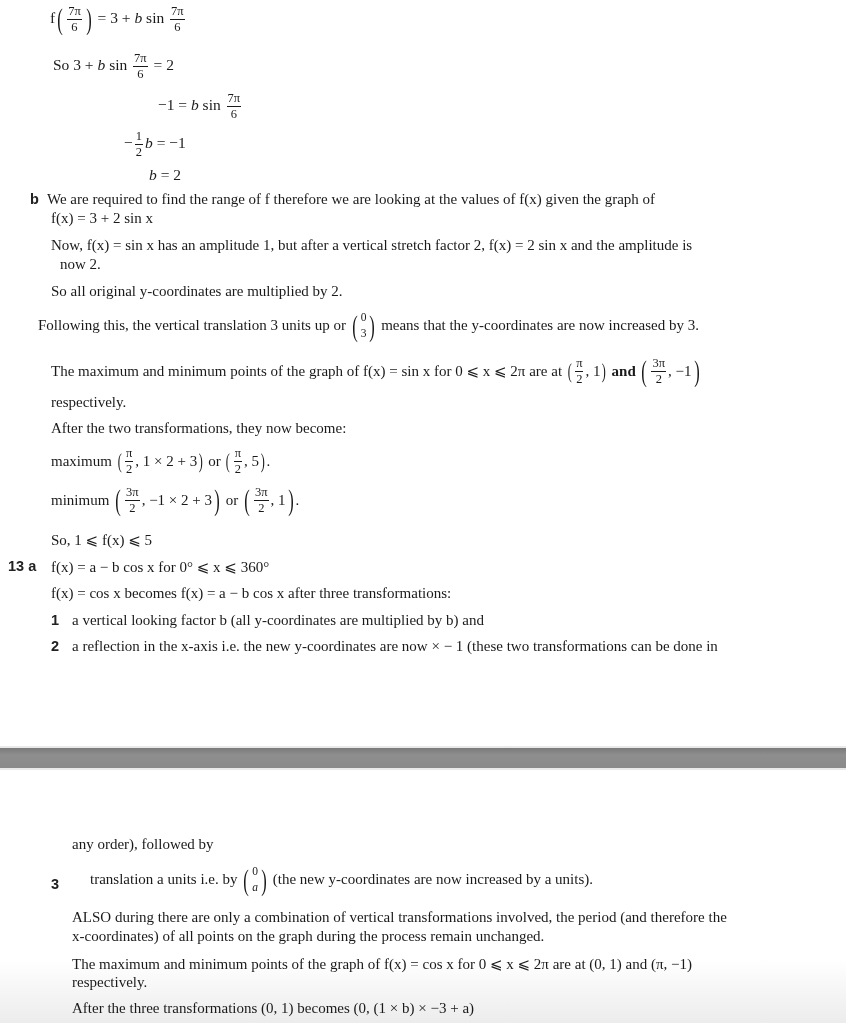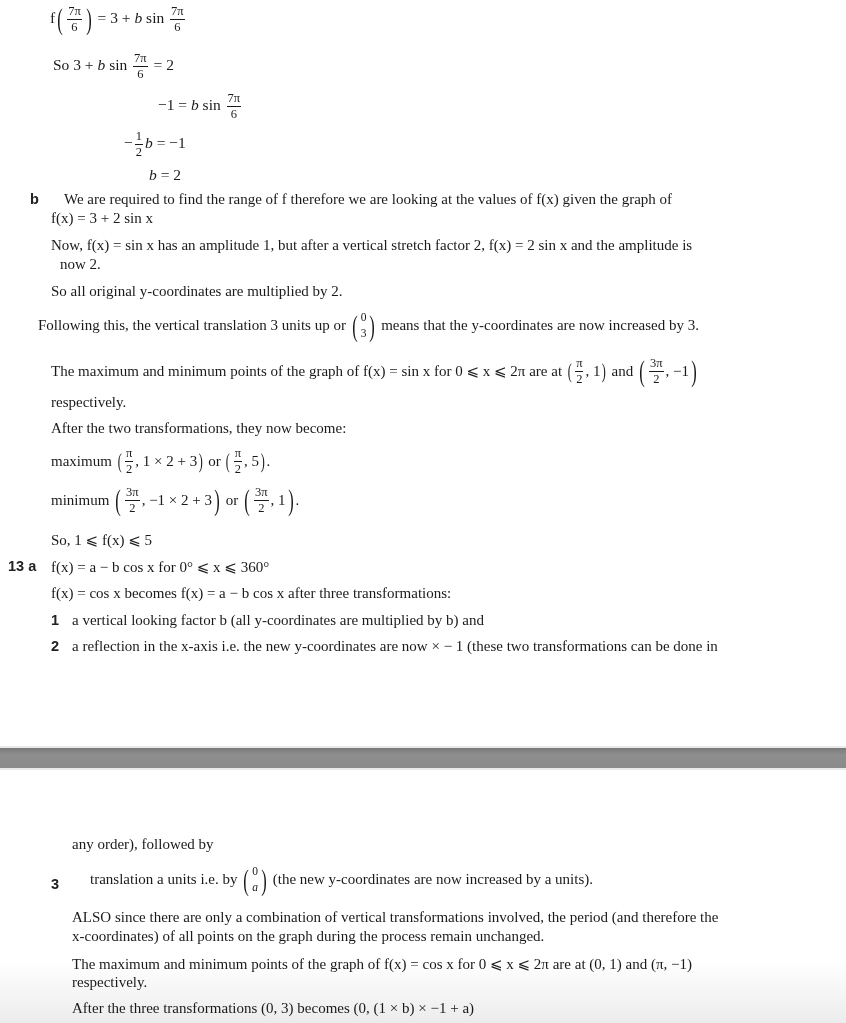--- a/index.html
+++ b/index.html
@@ -65,21 +65,21 @@
       <span class="num">1</span>
       <span class="den">2</span>
     </span><i>b</i><span> = −1</span>
 </div>
 
 <div class="abs m" style="left:149px;top:166px;">
   <i>b</i><span> = 2</span>
 </div>
 
 <span class="abs lbl" style="left:30px;top:191px;">b</span>
-<div class="abs body-text" style="left:64px;top:191px;">We are required to find the range of f therefore we are looking at the values of f(x) given the graph of</div>
+<div class="abs body-text" style="left:47px;top:191px;">We are required to find the range of f therefore we are looking at the values of f(x) given the graph of</div>
 <div class="abs body-text" style="left:51px;top:210px;">f(x) = 3 + 2 sin x</div>
 
 <div class="abs body-text" style="left:51px;top:237px;">Now, f(x) = sin x has an amplitude 1, but after a vertical stretch factor 2,   f(x) = 2 sin x and the amplitude is</div>
 <div class="abs body-text" style="left:60px;top:256px;">now 2.</div>
 
 <div class="abs body-text" style="left:51px;top:283px;">So all original y-coordinates are multiplied by 2.</div>
 
 <div class="abs body-text" style="left:38px;top:310px;">
   <span style="vertical-align:middle;">Following this, the vertical translation 3 units up or</span>
   <span class="paren">(</span><span class="vec">
@@ -88,21 +88,21 @@
     </span><span class="paren">)</span>
   <span style="vertical-align:middle;">means that the y-coordinates are now increased by 3.</span>
 </div>
 
 <div class="abs body-text" style="left:51px;top:356px;">
   <span style="vertical-align:middle;">The maximum and minimum points of the graph of f(x) = sin x for 0 ⩽ x ⩽ 2π are at</span>
   <span class="paren small">(</span><span class="frac">
       <span class="num">π</span>
       <span class="den">2</span>
     </span><span style="vertical-align:middle;">, 1</span><span class="paren small">)</span>
-  <span style="vertical-align:middle;">and</span>
+  <span style="vertical-align:middle;font-weight:bold;">and</span>
   <span class="paren">(</span><span class="frac">
       <span class="num">3π</span>
       <span class="den">2</span>
     </span><span style="vertical-align:middle;">, −1</span><span class="paren">)</span>
 </div>
 <div class="abs body-text" style="left:51px;top:394px;">respectively.</div>
 
 <div class="abs body-text" style="left:51px;top:420px;">After the two transformations, they now become:</div>
 
 <div class="abs body-text" style="left:51px;top:447px;">
@@ -149,20 +149,20 @@
 <span class="abs lbl" style="left:51px;top:876px;">3</span>
 <div class="abs body-text" style="left:90px;top:864px;">
   <span style="vertical-align:middle;">translation a units i.e. by</span>
   <span class="paren">(</span><span class="vec">
       <span>0</span>
       <i>a</i>
     </span><span class="paren">)</span>
   <span style="vertical-align:middle;">(the new y-coordinates are now increased by a units).</span>
 </div>
 
-<div class="abs body-text" style="left:72px;top:909px;">ALSO since there are only a combination of vertical transformations involved, the period (and therefore the</div>
+<div class="abs body-text" style="left:72px;top:909px;">ALSO during there are only a combination of vertical transformations involved, the period (and therefore the</div>
 <div class="abs body-text" style="left:72px;top:928px;">x-coordinates) of all points on the graph during the process remain unchanged.</div>
 
 <div class="bottom-fade"></div>
 
 <div class="abs body-text" style="left:72px;top:955px;">The maximum and minimum points of the graph of f(x) = cos x for 0 ⩽ x ⩽ 2π are at (0, 1) and (π, −1)</div>
 <div class="abs body-text" style="left:72px;top:974px;">respectively.</div>
-<div class="abs body-text" style="left:72px;top:1000px;">After the three transformations (0, 3) becomes (0, (1 × b) × −1 + a)</div>
+<div class="abs body-text" style="left:72px;top:1000px;">After the three transformations (0, 1) becomes (0, (1 × b) × −3 + a)</div>
 
 </body></html>

